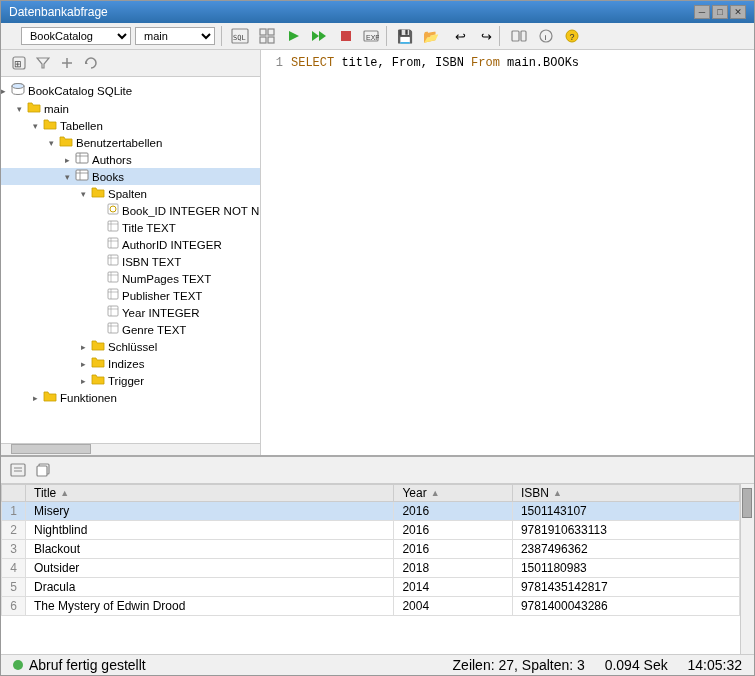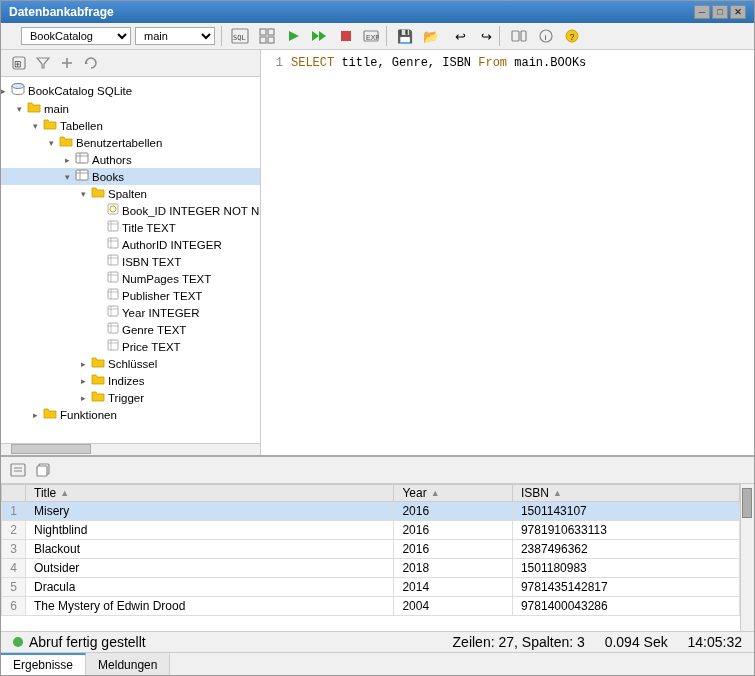--- a/index.html
+++ b/index.html
@@ -15,21 +15,21 @@
     }
 
     .title-bar {
       background: linear-gradient(to bottom, #4a90d9, #2c6fad);
       color: white;
       padding: 4px 8px;
       display: flex;
       align-items: center;
       justify-content: space-between;
       font-size: 12px;
-      font-weight: bold;
+      font-weight: normal;
       flex-shrink: 0;
     }
 
     .title-bar-controls { display: flex; gap: 2px; }
     .title-btn {
       width: 16px; height: 14px;
       background: #b0b0b0;
       border: 1px solid #888;
       font-size: 9px;
       display: flex; align-items: center; justify-content: center;
@@ -577,35 +577,20 @@
                 <line x1="4" y1="1" x2="4" y2="11" stroke="#999" stroke-width="0.6"></line>
               </svg></span>
             <span>Genre TEXT</span>
           </div>
           <div class="tree-node">
             <span class="tree-indent"></span>
             <span class="tree-indent"></span>
             <span class="tree-indent"></span>
             <span class="tree-indent"></span>
             <span class="tree-indent"></span>
-            <span class="tree-indent"></span>
-            <span class="tree-toggle">&nbsp;</span>
-            <span class="tree-icon"><svg width="12" height="12" viewBox="0 0 12 12">
-                <rect x="1" y="1" width="10" height="10" rx="1" fill="white" stroke="#999" stroke-width="0.8"></rect>
-                <line x1="1" y1="4" x2="11" y2="4" stroke="#999" stroke-width="0.6"></line>
-                <line x1="4" y1="1" x2="4" y2="11" stroke="#999" stroke-width="0.6"></line>
-              </svg></span>
-            <span>Price TEXT</span>
-          </div>
-          <div class="tree-node">
-            <span class="tree-indent"></span>
-            <span class="tree-indent"></span>
-            <span class="tree-indent"></span>
-            <span class="tree-indent"></span>
-            <span class="tree-indent"></span>
             <span class="tree-toggle">▸</span>
             <span class="tree-icon"><svg width="14" height="12" viewBox="0 0 14 12">
                 <path d="M1,3 L1,11 L13,11 L13,4 L6,4 L5,2 L1,2 Z" fill="#f5c518" stroke="#c8a000" stroke-width="0.8"></path>
               </svg></span>
             <span>Schlüssel</span>
           </div>
           <div class="tree-node">
             <span class="tree-indent"></span>
             <span class="tree-indent"></span>
             <span class="tree-indent"></span>
@@ -643,21 +628,21 @@
         <div class="tree-scrollbar-thumb"></div>
       </div>
     </div>
 
     <div class="right-panel">
       <div class="sql-editor">
         <div class="sql-line">
           <span class="line-num">1</span>
           <span class="sql-text">
             <span class="sql-kw">SELECT</span>
-            <span> title, Genre, ISBN </span>
+            <span> title, From, ISBN </span>
             <span class="sql-kw">From</span>
             <span> main.BOOKs</span>
           </span>
         </div>
       </div>
     </div>
   </div>
 
   <div class="bottom-panel">
     <div class="bottom-toolbar">
@@ -750,18 +735,14 @@
       <div class="status-dot"></div>
       <span>Abruf fertig gestellt</span>
       <div class="status-spacer"></div>
       <span>Zeilen: 27, Spalten: 3</span>
       <span> &nbsp;&nbsp;</span>
       <span>0.094 Sek</span>
       <span> &nbsp;&nbsp;</span>
       <span>14:05:32</span>
     </div>
 
-    <div class="tabs-row">
-      <div class="tab">Ergebnisse</div>
-      <div class="tab inactive">Meldungen</div>
-    </div>
   </div>
 </div>
 
 </body></html>

